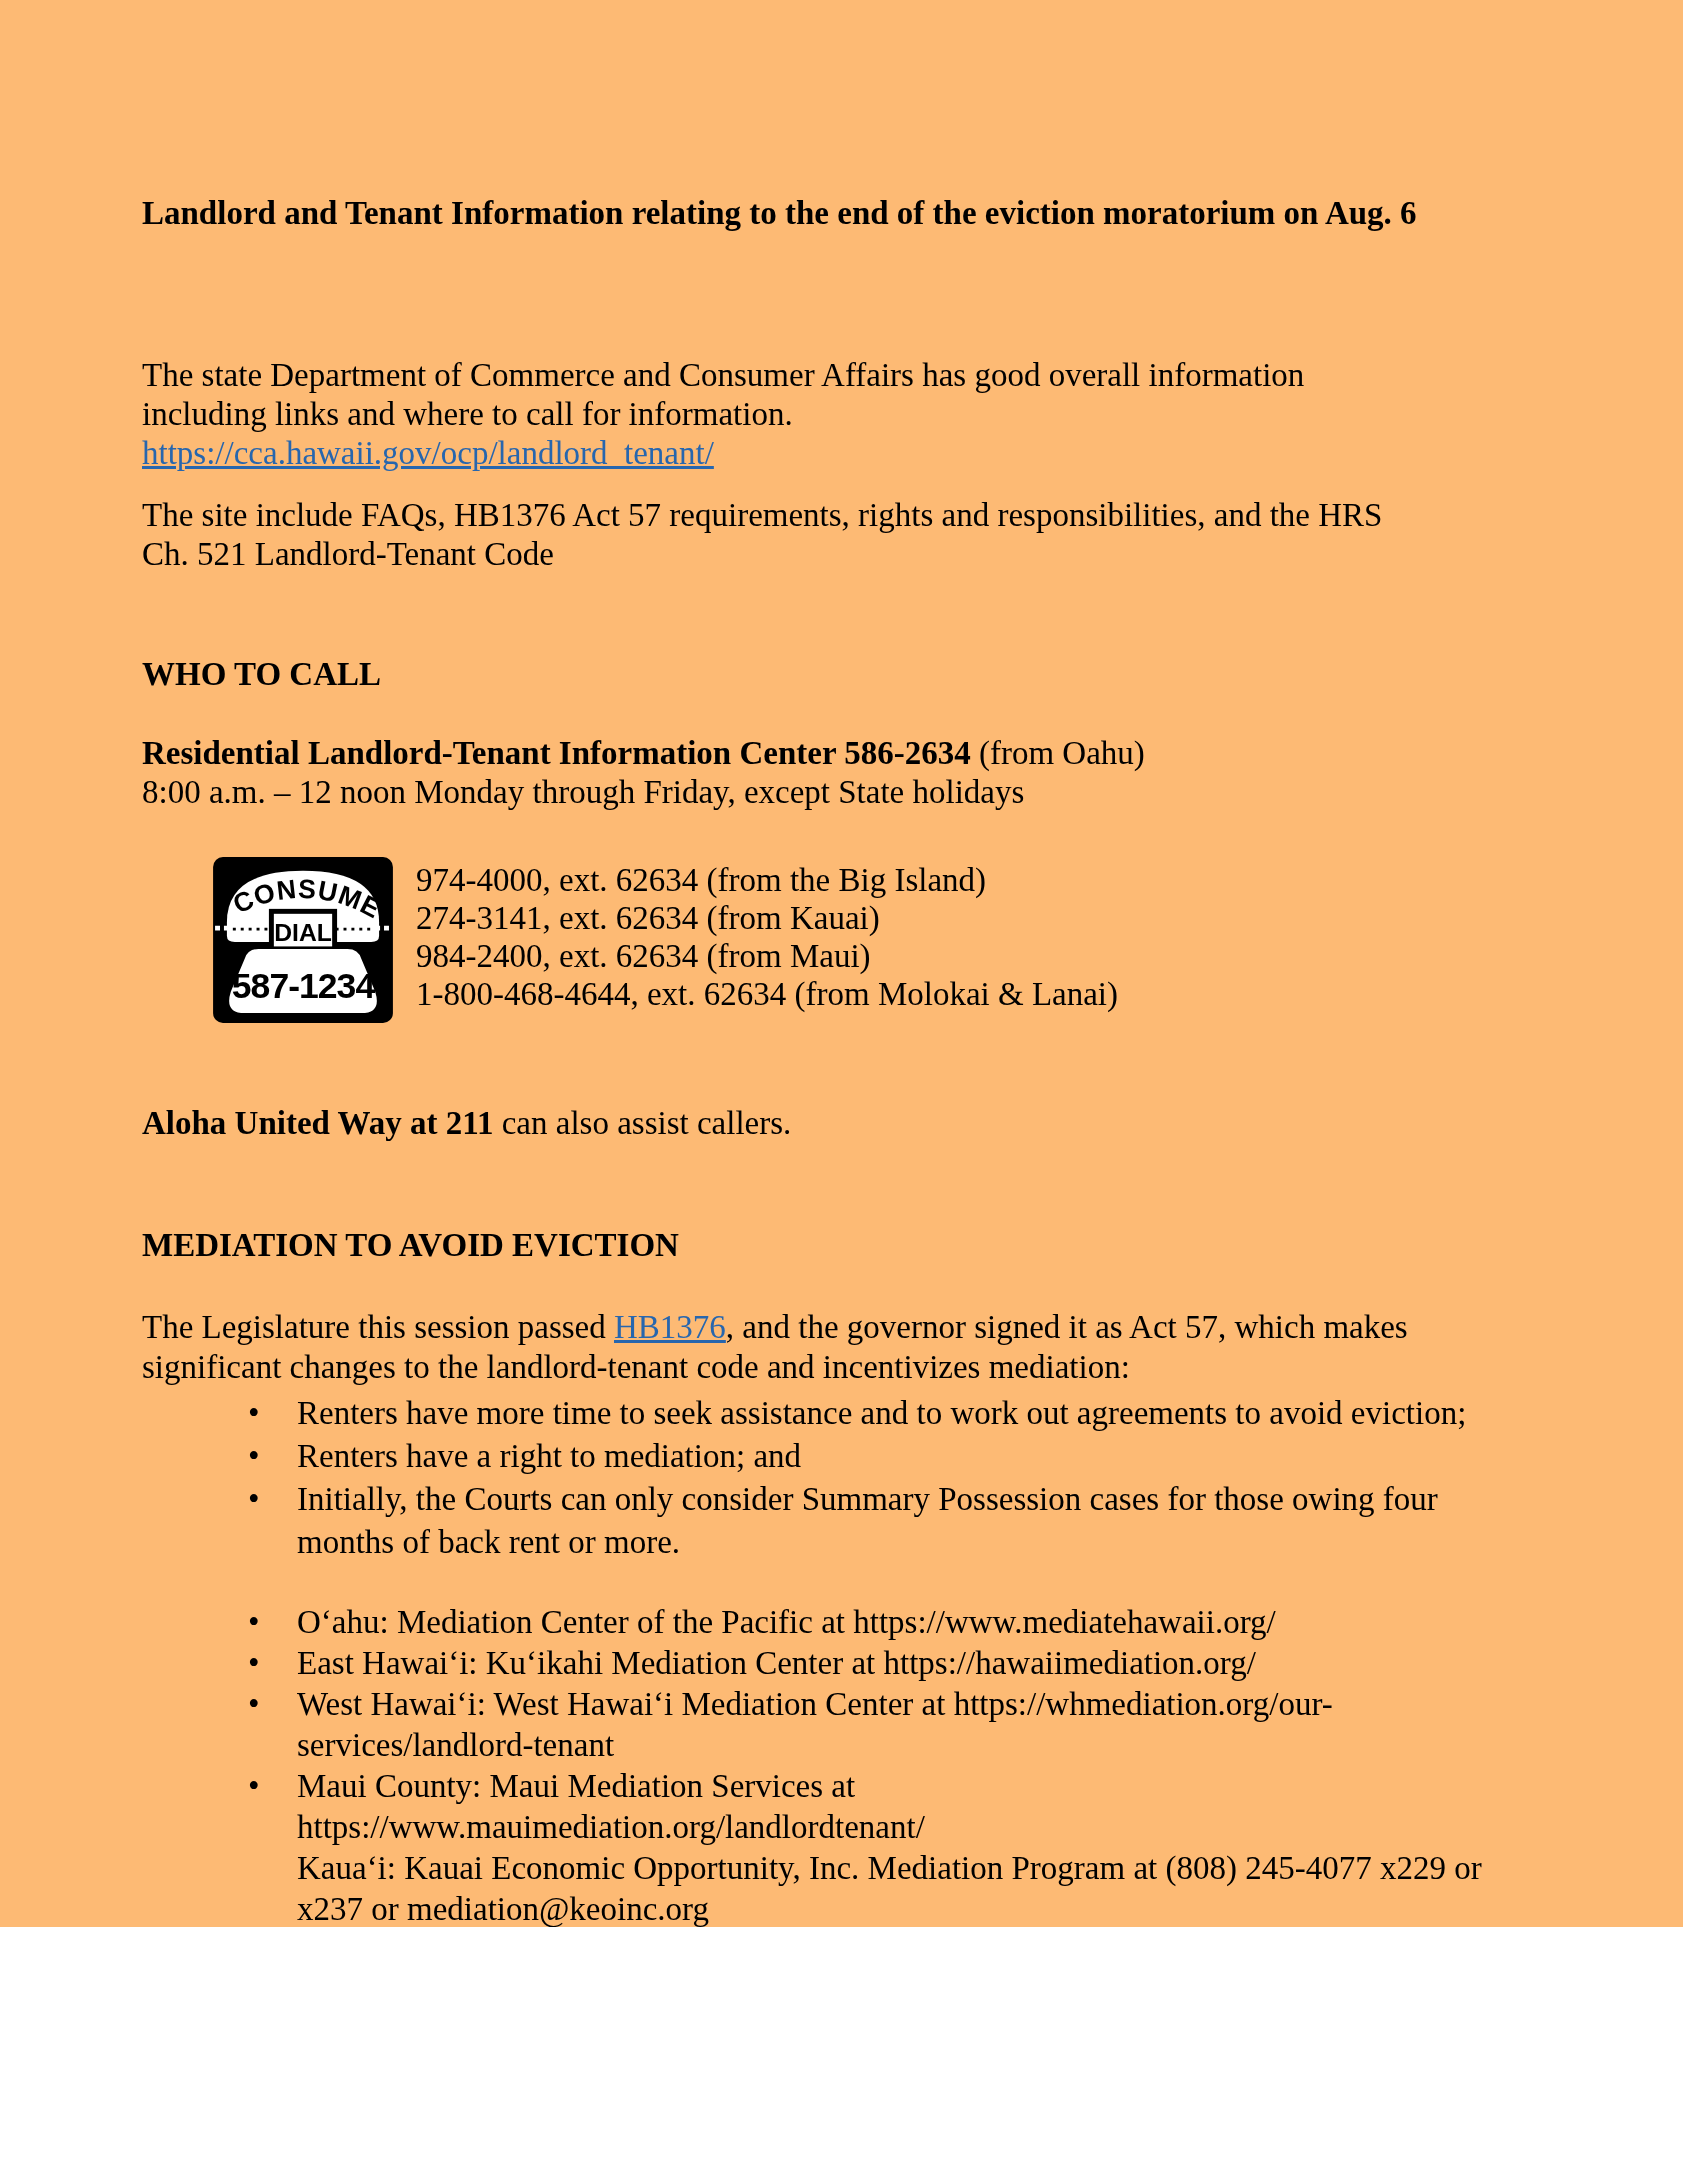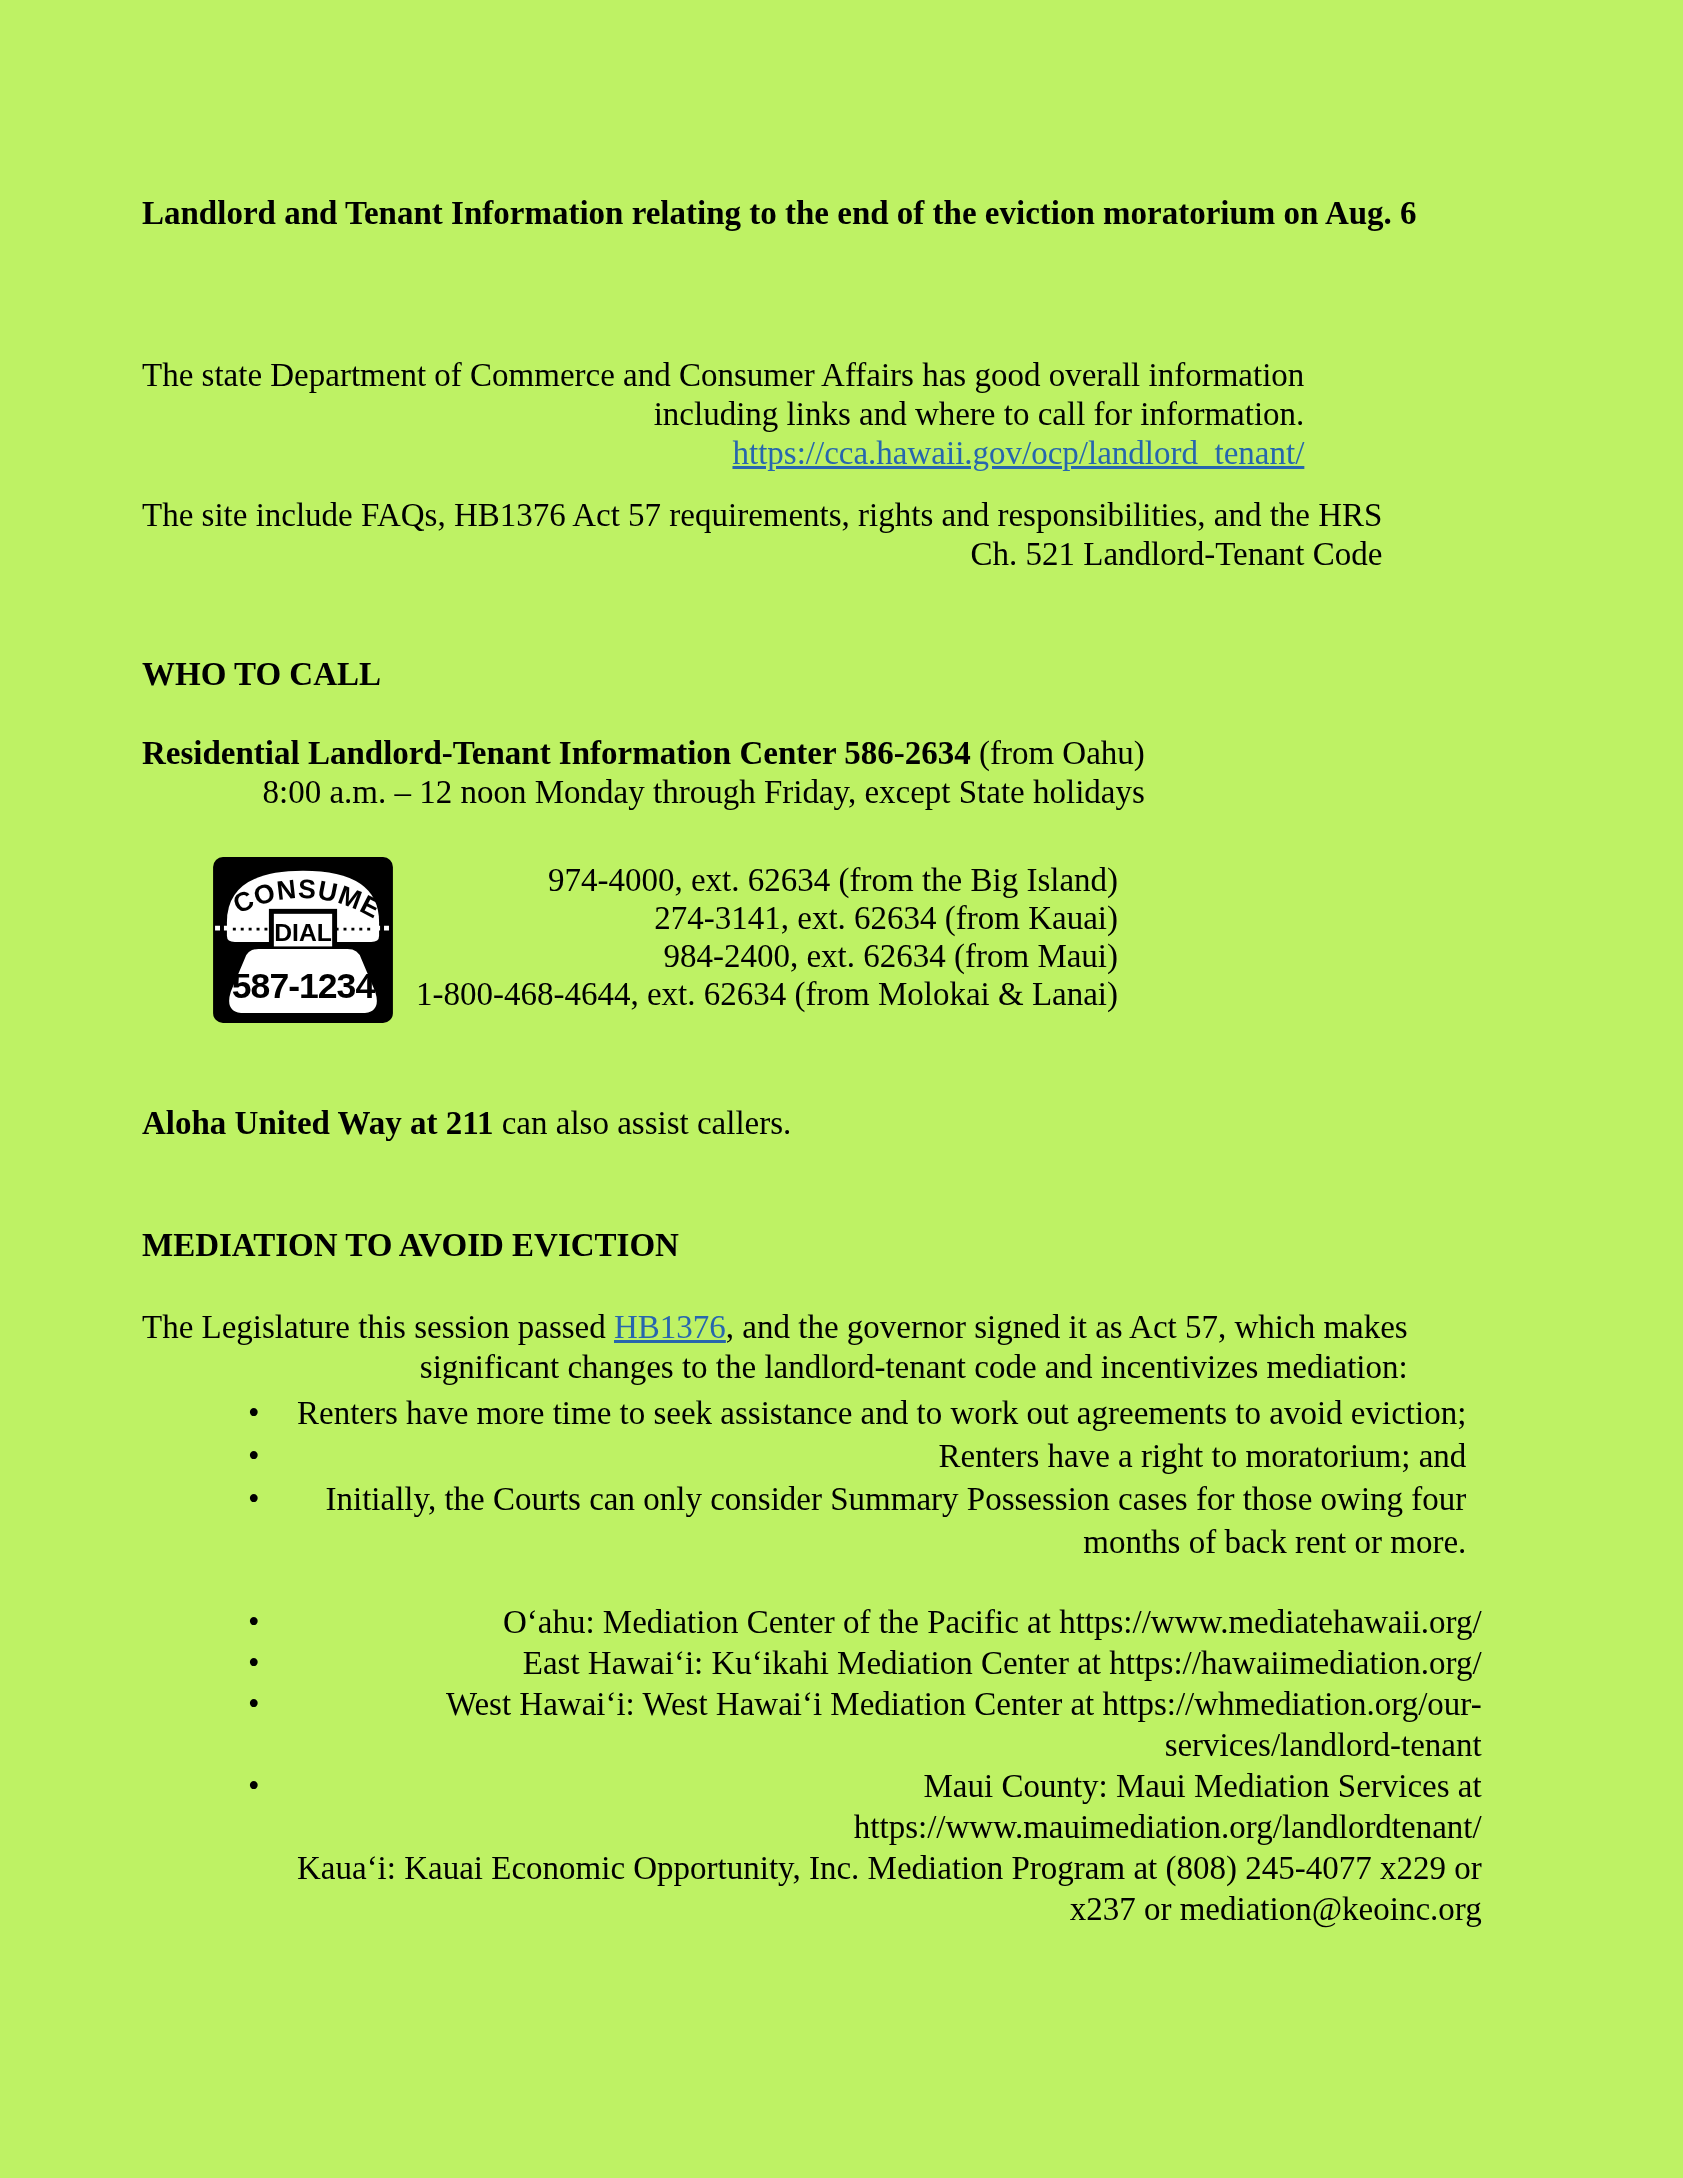--- a/index.html
+++ b/index.html
@@ -1,25 +1,24 @@
 <!DOCTYPE html>
 <html><head>
 <meta charset="utf-8">
 <style>
   html,body { margin:0; padding:0; background:#ffffff; }
   .page {
     position: relative;
     width: 1683px;
-    height: 2178px;
-    background: #bef264;
+    height: 1927px;
+    background: #fdba74;
     font-family: "Liberation Serif", serif;
     font-size: 33px;
     color: #000000;
     overflow: hidden;
-    text-align: right;
   }
   .block { position: absolute; left: 142px; white-space: nowrap; }
   .b  { font-weight: bold; }
   .u  { text-decoration: underline; }
   a.link-blue { color: #2766AE; text-decoration: underline; cursor: pointer; }
   a.link-dark { color: #000000; cursor: pointer; margin-top: 26px; }
   .lh39 { line-height: 39px; }
   .lh40 { line-height: 40px; }
   .lh38 { line-height: 38px; }
   .lh43 { line-height: 43px; }
@@ -106,21 +105,21 @@
     <div>significant changes to the landlord-tenant code and incentivizes mediation:</div>
   </div>
 
   <div class="block lh43" style="left:142px; top:1392px;">
     <div class="bullet-item">
       <span class="dot">•</span>
       <span>Renters have more time to seek assistance and to work out agreements to avoid eviction;</span>
     </div>
     <div class="bullet-item">
       <span class="dot">•</span>
-      <span>Renters have a right to moratorium; and</span>
+      <span>Renters have a right to mediation; and</span>
     </div>
     <div class="bullet-item">
       <span class="dot">•</span>
       <span>Initially, the Courts can only consider Summary Possession cases for those owing four</span>
     </div>
     <div class="bullet-item">
       <span>months of back rent or more.</span>
     </div>
   </div>
 

